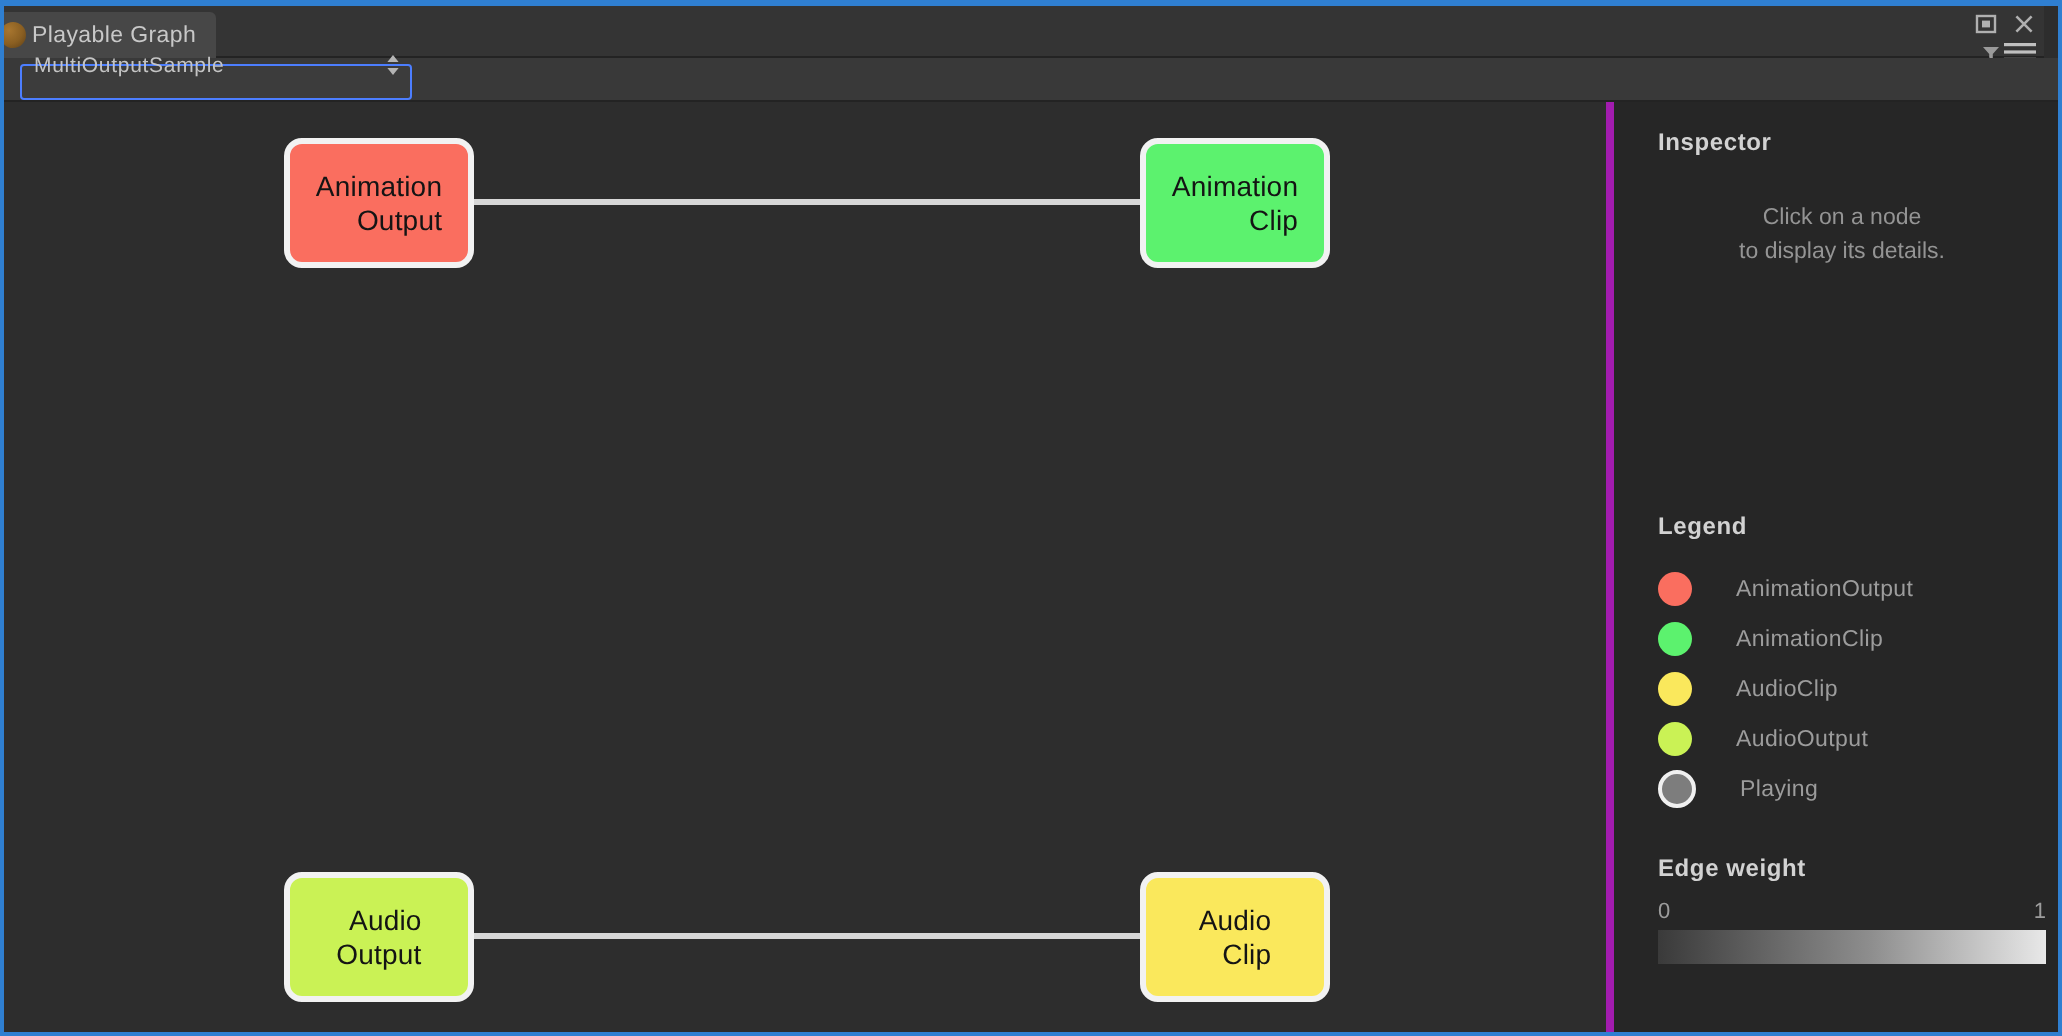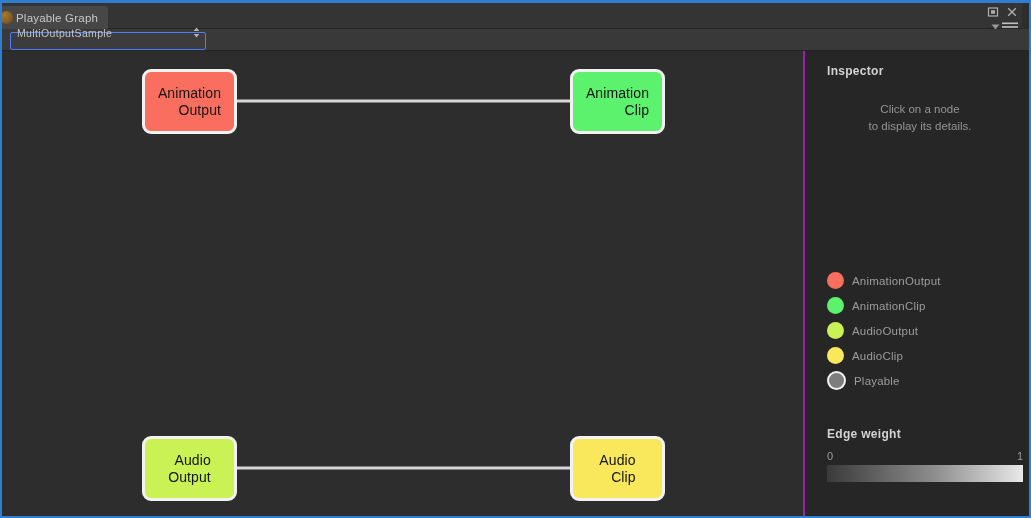--- a/index.html
+++ b/index.html
@@ -142,21 +142,21 @@
     user-select: none;
   }
 
   
   #sidebar {
     position: absolute;
     left: 801px; top: 48px;
     width: 226px;
     height: 466px;
     background: #262626;
-    border-left: 2px solid #a21caf;
+    border-left: 4px solid #a21caf;
   }
 
   .panel-title {
     font-size: 12px;
     font-weight: bold;
     color: #d2d2d2;
     letter-spacing: .3px;
   }
 
   #inspector { position: absolute; left: 22px; top: 13px; right: 10px; }
@@ -168,21 +168,21 @@
     text-align: center;
     padding-right: 6px;
   }
 
   #legend { position: absolute; left: 22px; top: 205px; right: 10px; }
   #legend-items { margin-top: 12px; }
   .legend-row {
     display: flex;
     align-items: center;
     height: 25px;
-    gap: 8px;
+    gap: 22px;
     text-align: center;
   }
   .legend-dot {
     width: 17px; height: 17px;
     border-radius: 50%;
     flex: 0 0 auto;
   }
   .legend-dot.ring { border: 2px solid #f0f0f0; width: 19px; height: 19px; }
   .legend-label {
     font-size: 11.5px;
@@ -300,45 +300,46 @@
 
     <div id="inspector">
       <div class="panel-title">Inspector</div>
       <div id="inspector-hint">
         <div>Click on a node</div>
         <div>to display its details.</div>
       </div>
     </div>
 
     <div id="legend">
+      <div class="panel-title">Legend</div>
       <div id="legend-items">
 
         <div class="legend-row">
           <span class="legend-dot" style="background:#fa6e5f;"></span>
           <span class="legend-label">AnimationOutput</span>
         </div>
 
         <div class="legend-row">
           <span class="legend-dot" style="background:#5cf26e;"></span>
           <span class="legend-label">AnimationClip</span>
         </div>
 
         <div class="legend-row">
+          <span class="legend-dot" style="background:#fae85c;"></span>
+          <span class="legend-label">AudioClip</span>
+        </div>
+
+        <div class="legend-row">
           <span class="legend-dot" style="background:#caf255;"></span>
           <span class="legend-label">AudioOutput</span>
         </div>
 
         <div class="legend-row">
-          <span class="legend-dot" style="background:#fae85c;"></span>
-          <span class="legend-label">AudioClip</span>
-        </div>
-
-        <div class="legend-row">
           <span class="legend-dot ring" style="background:#7d7d7d;"></span>
-          <span class="legend-label">Playable</span>
+          <span class="legend-label">Playing</span>
         </div>
 
       </div>
     </div>
 
     <div id="edgeweight">
       <div class="panel-title">Edge weight</div>
       <div id="ew-scale">
         <span>0</span>
         <span>1</span>

